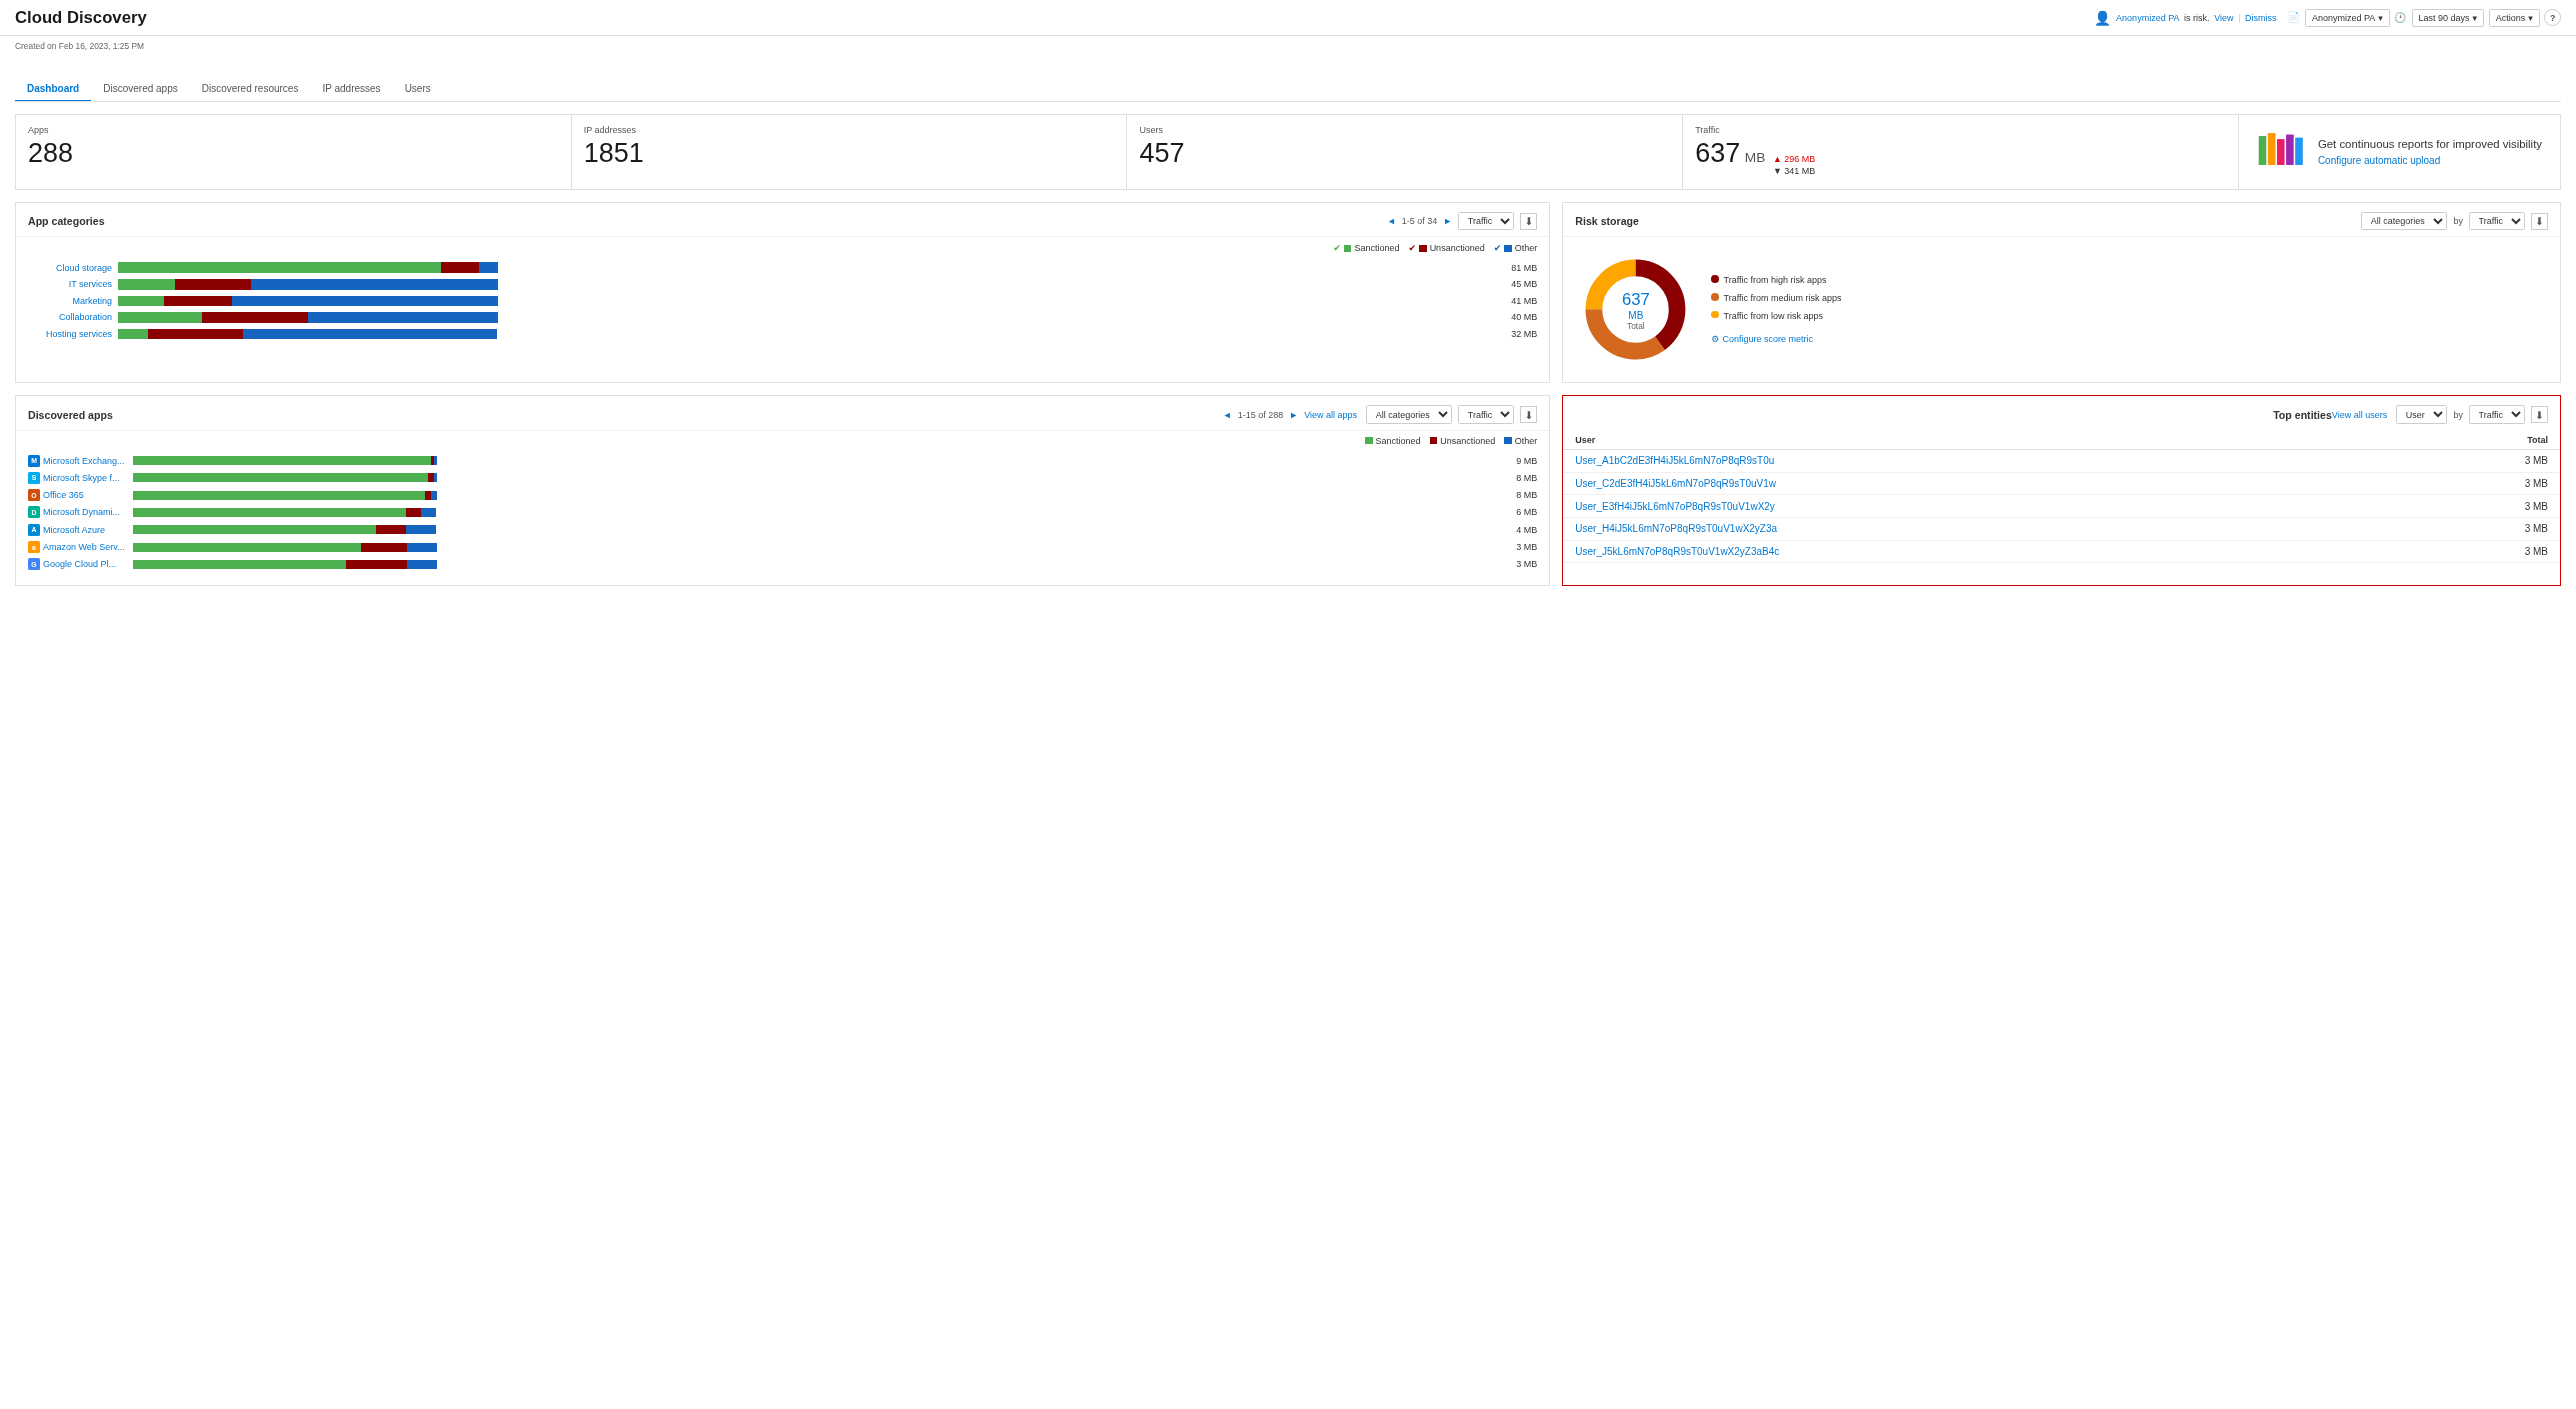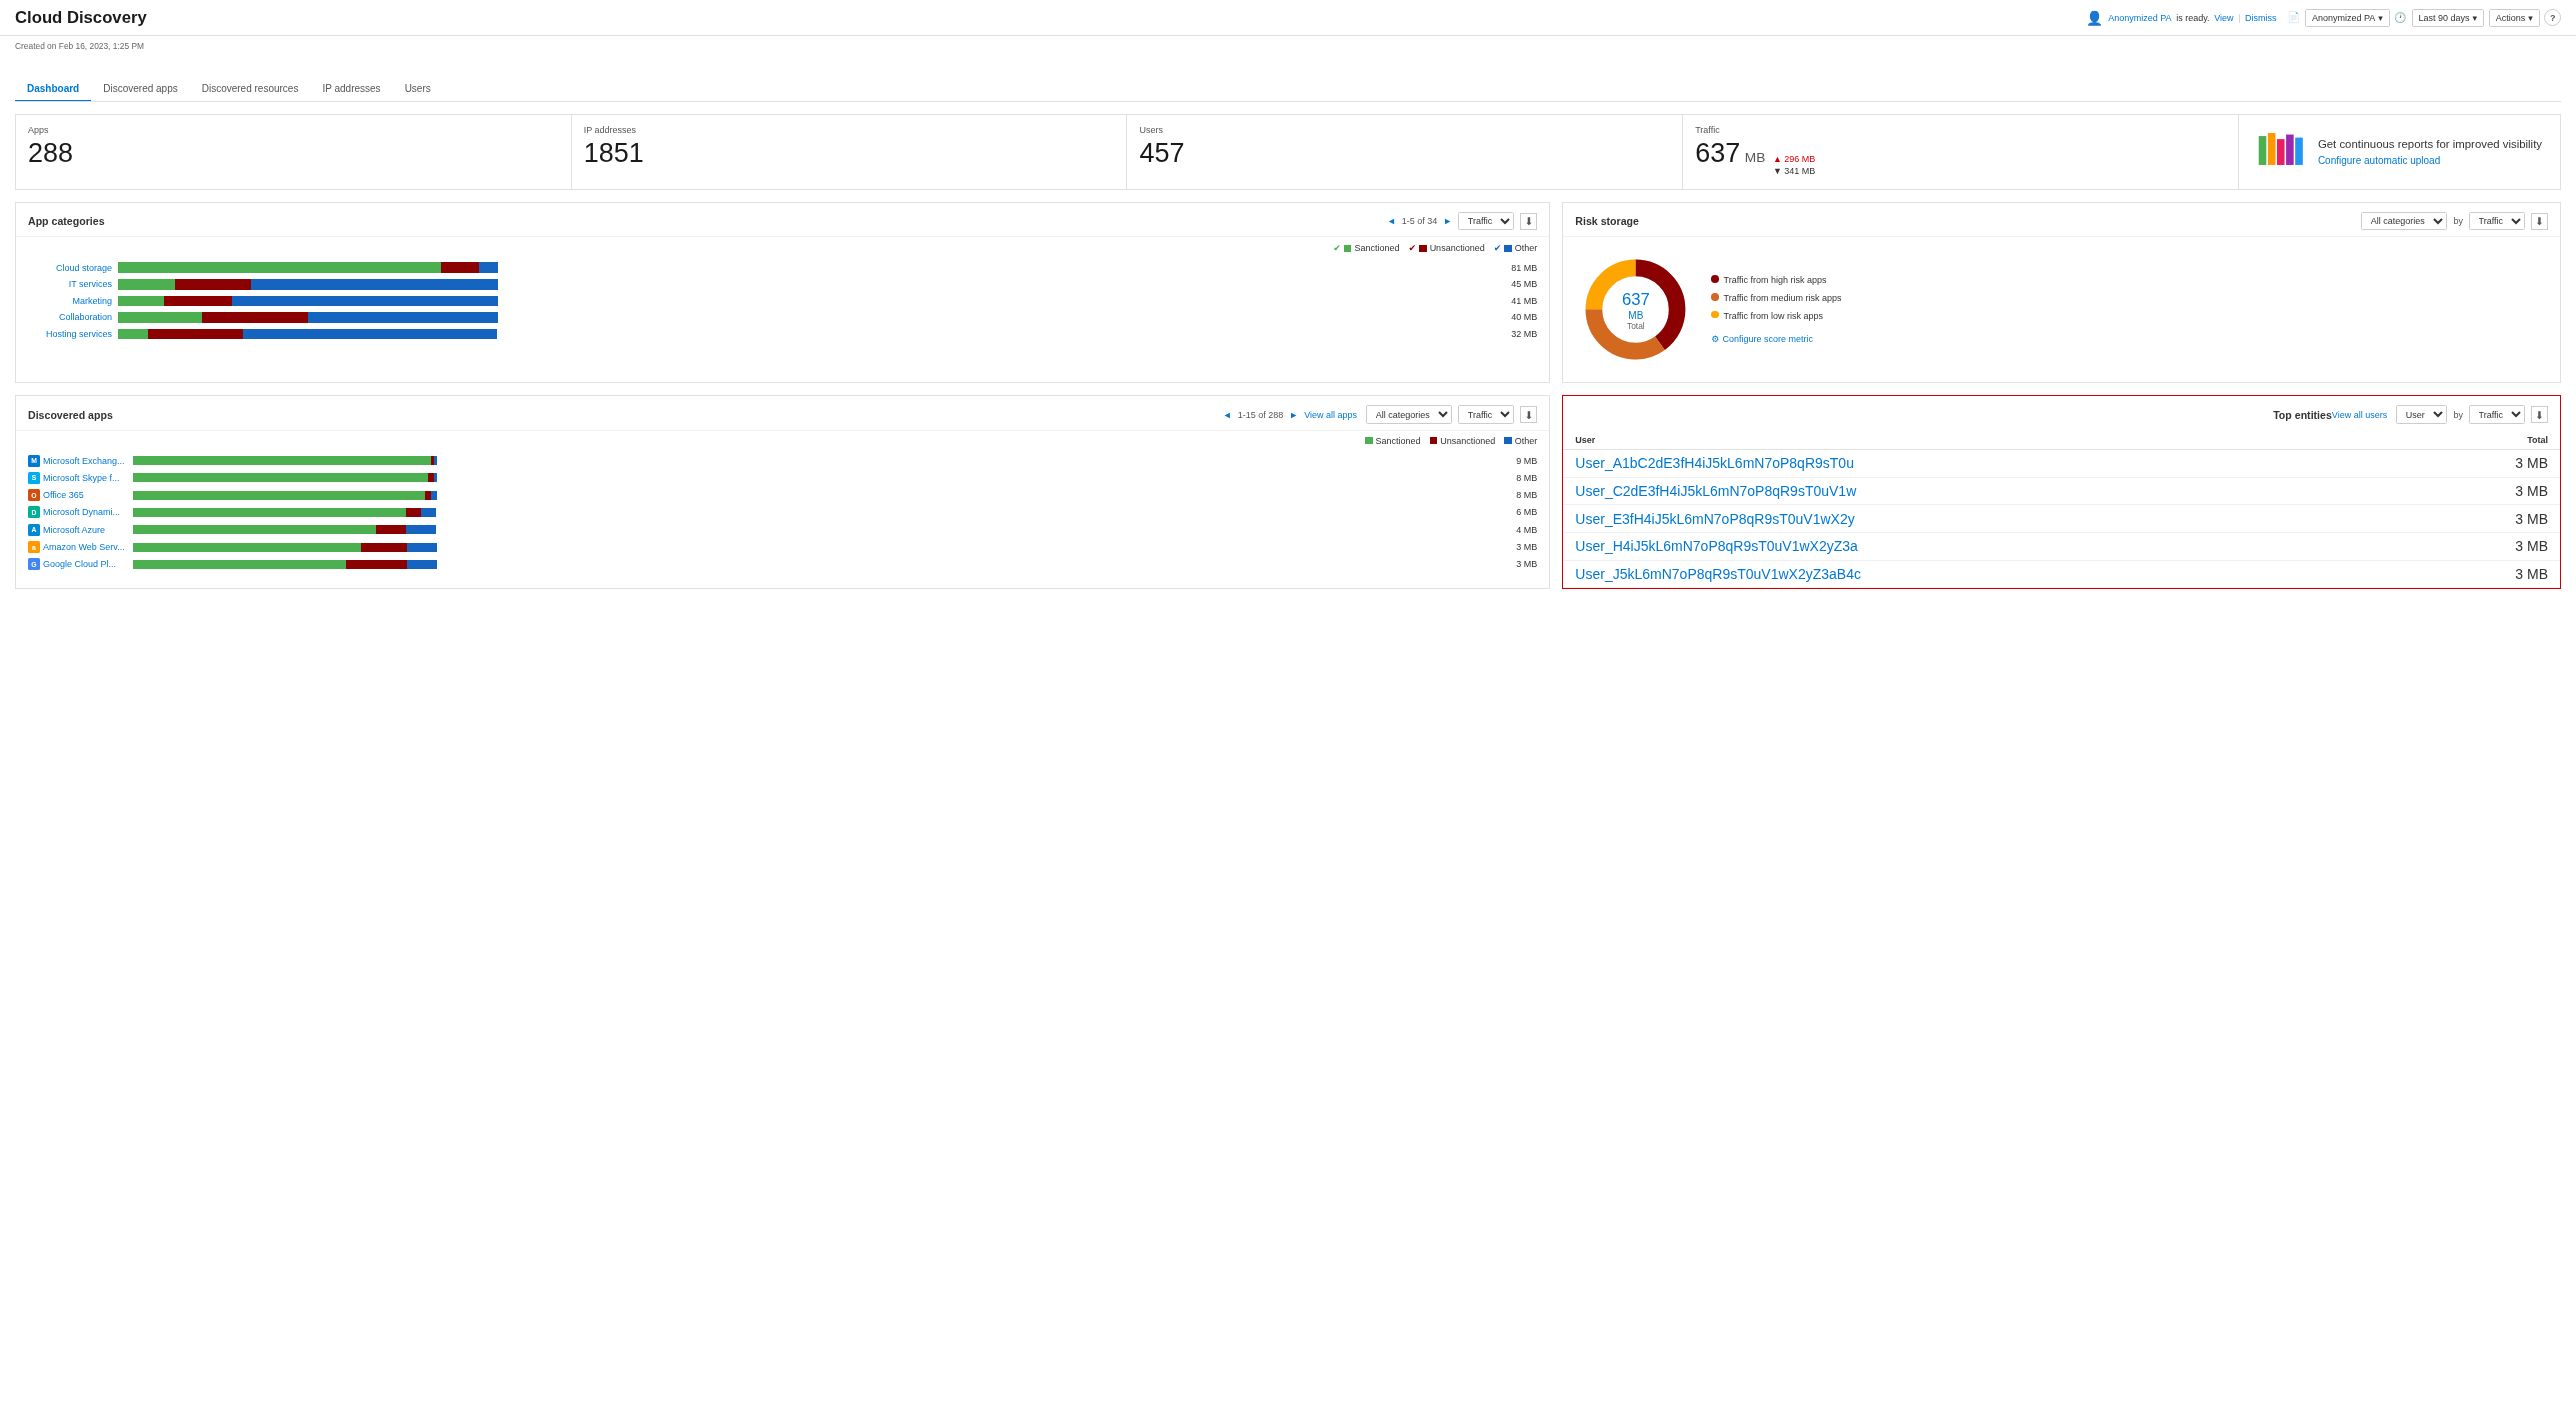--- a/index.html
+++ b/index.html
@@ -85,37 +85,37 @@
     .app-bar-label { width: 99px; font-size: 9px; color: #0078d4; cursor: pointer; display: flex; align-items: center; gap: 3px; overflow: hidden; white-space: nowrap; }
     .app-icon { width: 12px; height: 12px; border-radius: 1.5px; flex-shrink: 0; font-size: 7.6px; display: flex; align-items: center; justify-content: center; }
     .app-bar-container { flex: 1; height: 9px; display: flex; }
     .app-bar-value { width: 30px; font-size: 9px; color: #333; text-align: right; flex-shrink: 0; }
 
     
     .entities-header-row { display: flex; align-items: center; justify-content: flex-end; padding: 9px 12px 6px; }
     .entities-col-header { padding: 4.6px 12px; font-size: 9px; color: #333; font-weight: 600; border-bottom: 0.8px solid #e0e0e0; }
     .entities-col-header.right { text-align: right; }
     .entities-row { border-bottom: 0.8px solid #f0f0f0; }
-    .entities-cell { padding: 5.3px 12px; font-size: 14px; color: #0078d4; cursor: pointer; }
+    .entities-cell { padding: 5.3px 12px; font-size: 10px; color: #0078d4; cursor: pointer; }
     .entities-cell.right { text-align: right; color: #333; }
     .summary-card2 { flex: 1; padding: 10.6px 12px; border-right: 0.8px solid #e0e0e0; }
     .summary-card2:last-child { border-right: none; }
 
     .view-all-link { color: #0078d4; font-size: 9px; cursor: pointer; text-decoration: none; margin-right: 3px; }
   </style>
 </head>
 <body>
 
 <div class="top-bar">
   <div class="page-title">Cloud Discovery</div>
   <div class="top-bar-right">
     <div class="notification-area">
       <span style="font-size:13.7px;">👤</span>
       <span style="color:#0078d4;font-weight:500;">Anonymized PA</span>
-      <span class="ready-text">is ready.</span>
+      <span class="ready-text">is risk.</span>
       <a class="link" href="#">View</a>
       <span class="separator">|</span>
       <a class="link" href="#">Dismiss</a>
       <span style="color:#555; font-size:10.6px; margin-left:6px;">📄</span>
       <span class="dropdown-btn">
         <span>Anonymized PA</span>
         <span>▾</span>
       </span>
       <span style="color:#555; font-size:10px;">🕐</span>
       <span class="dropdown-btn">

